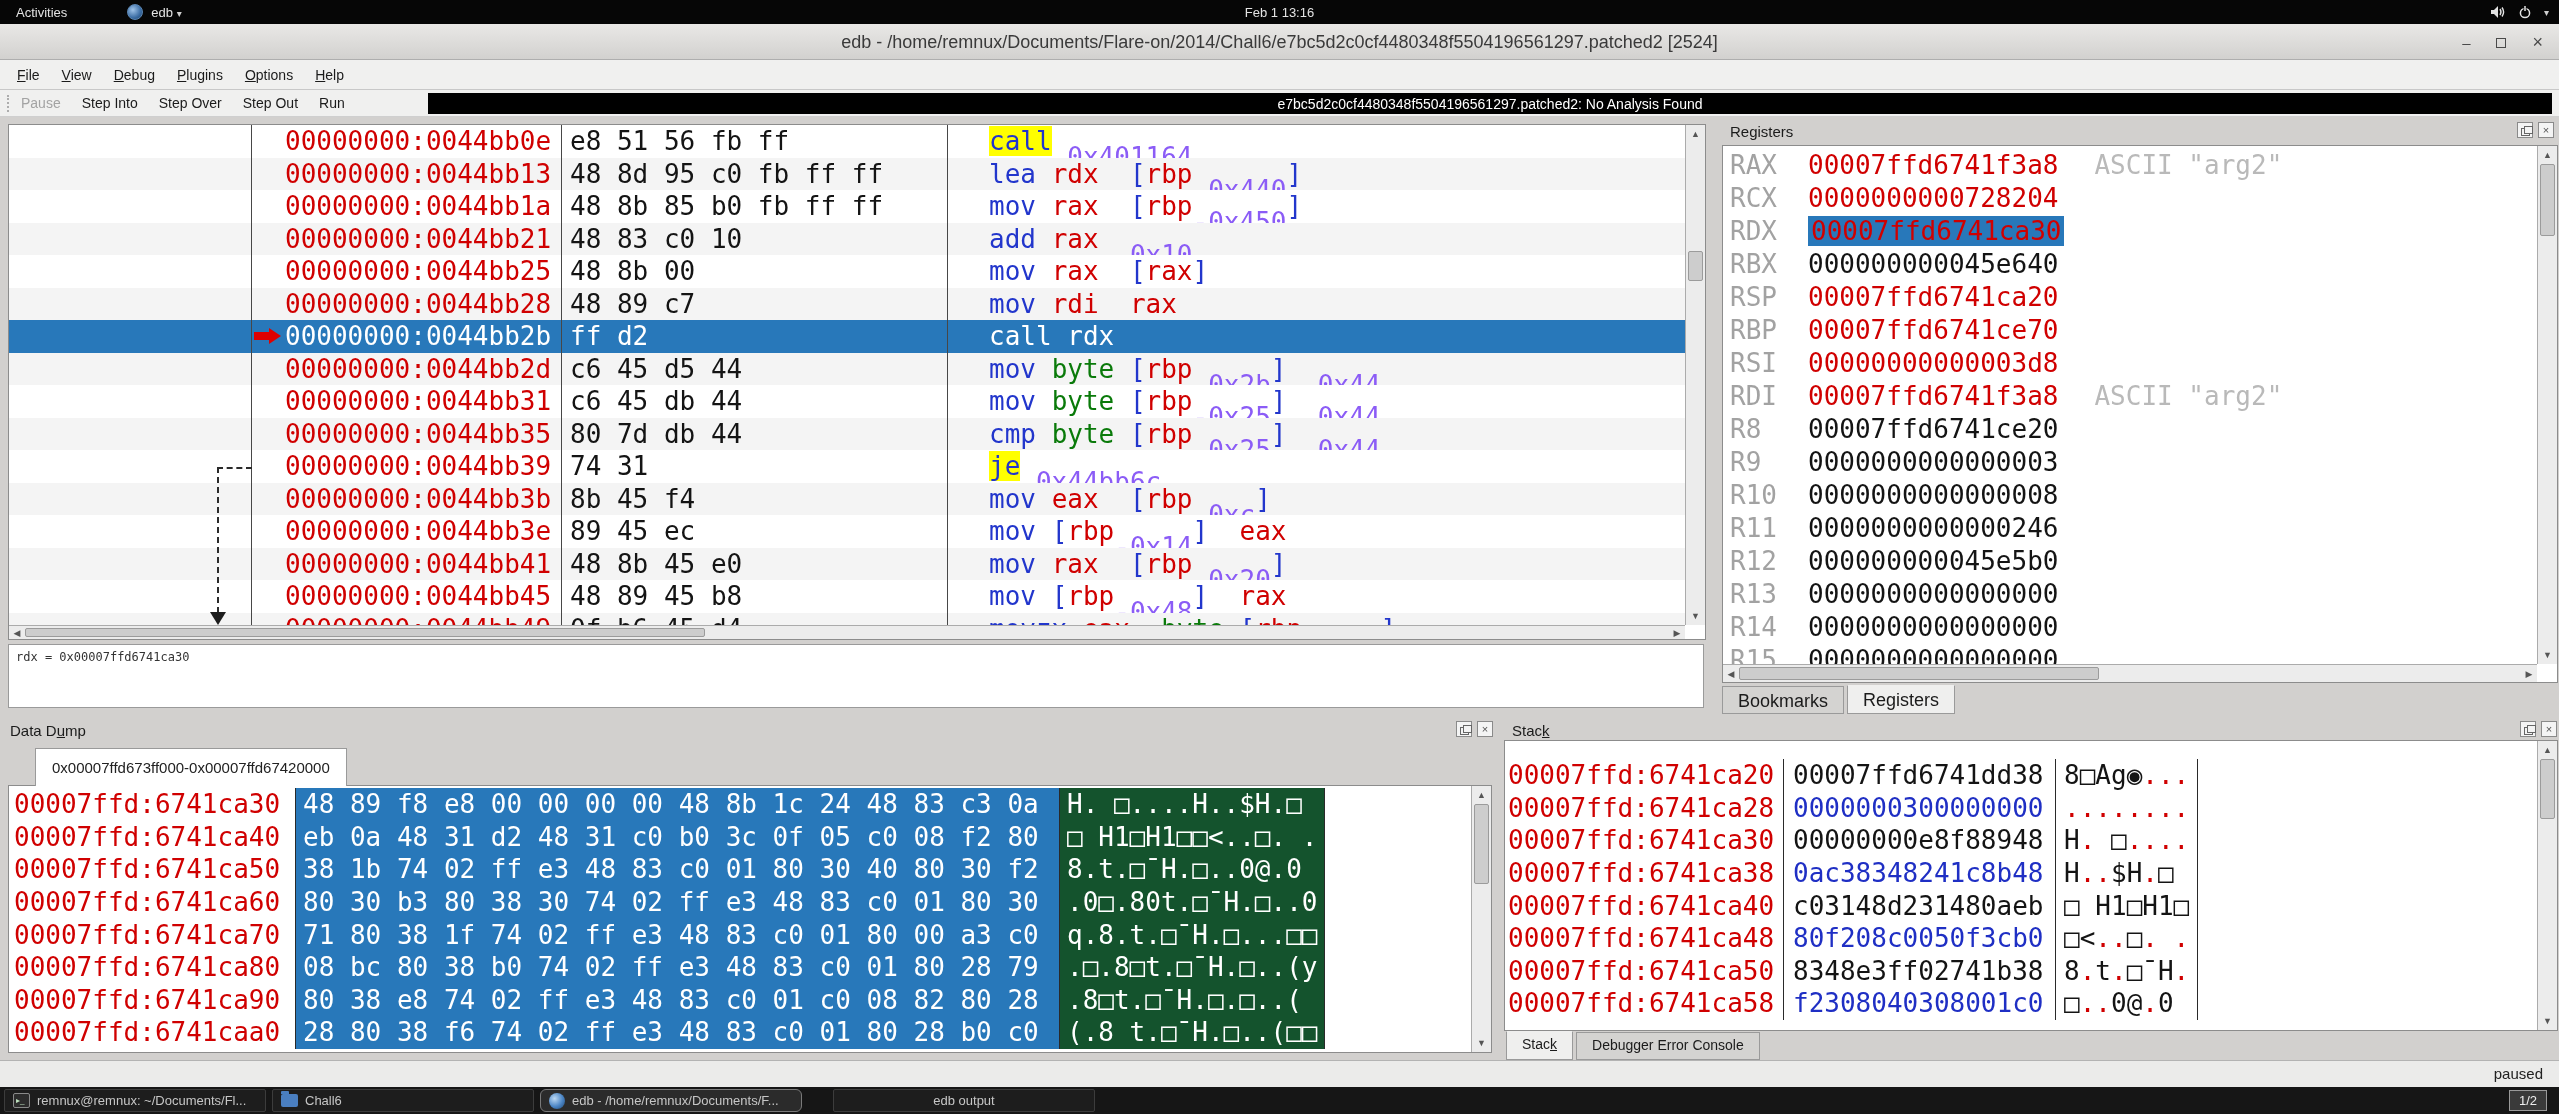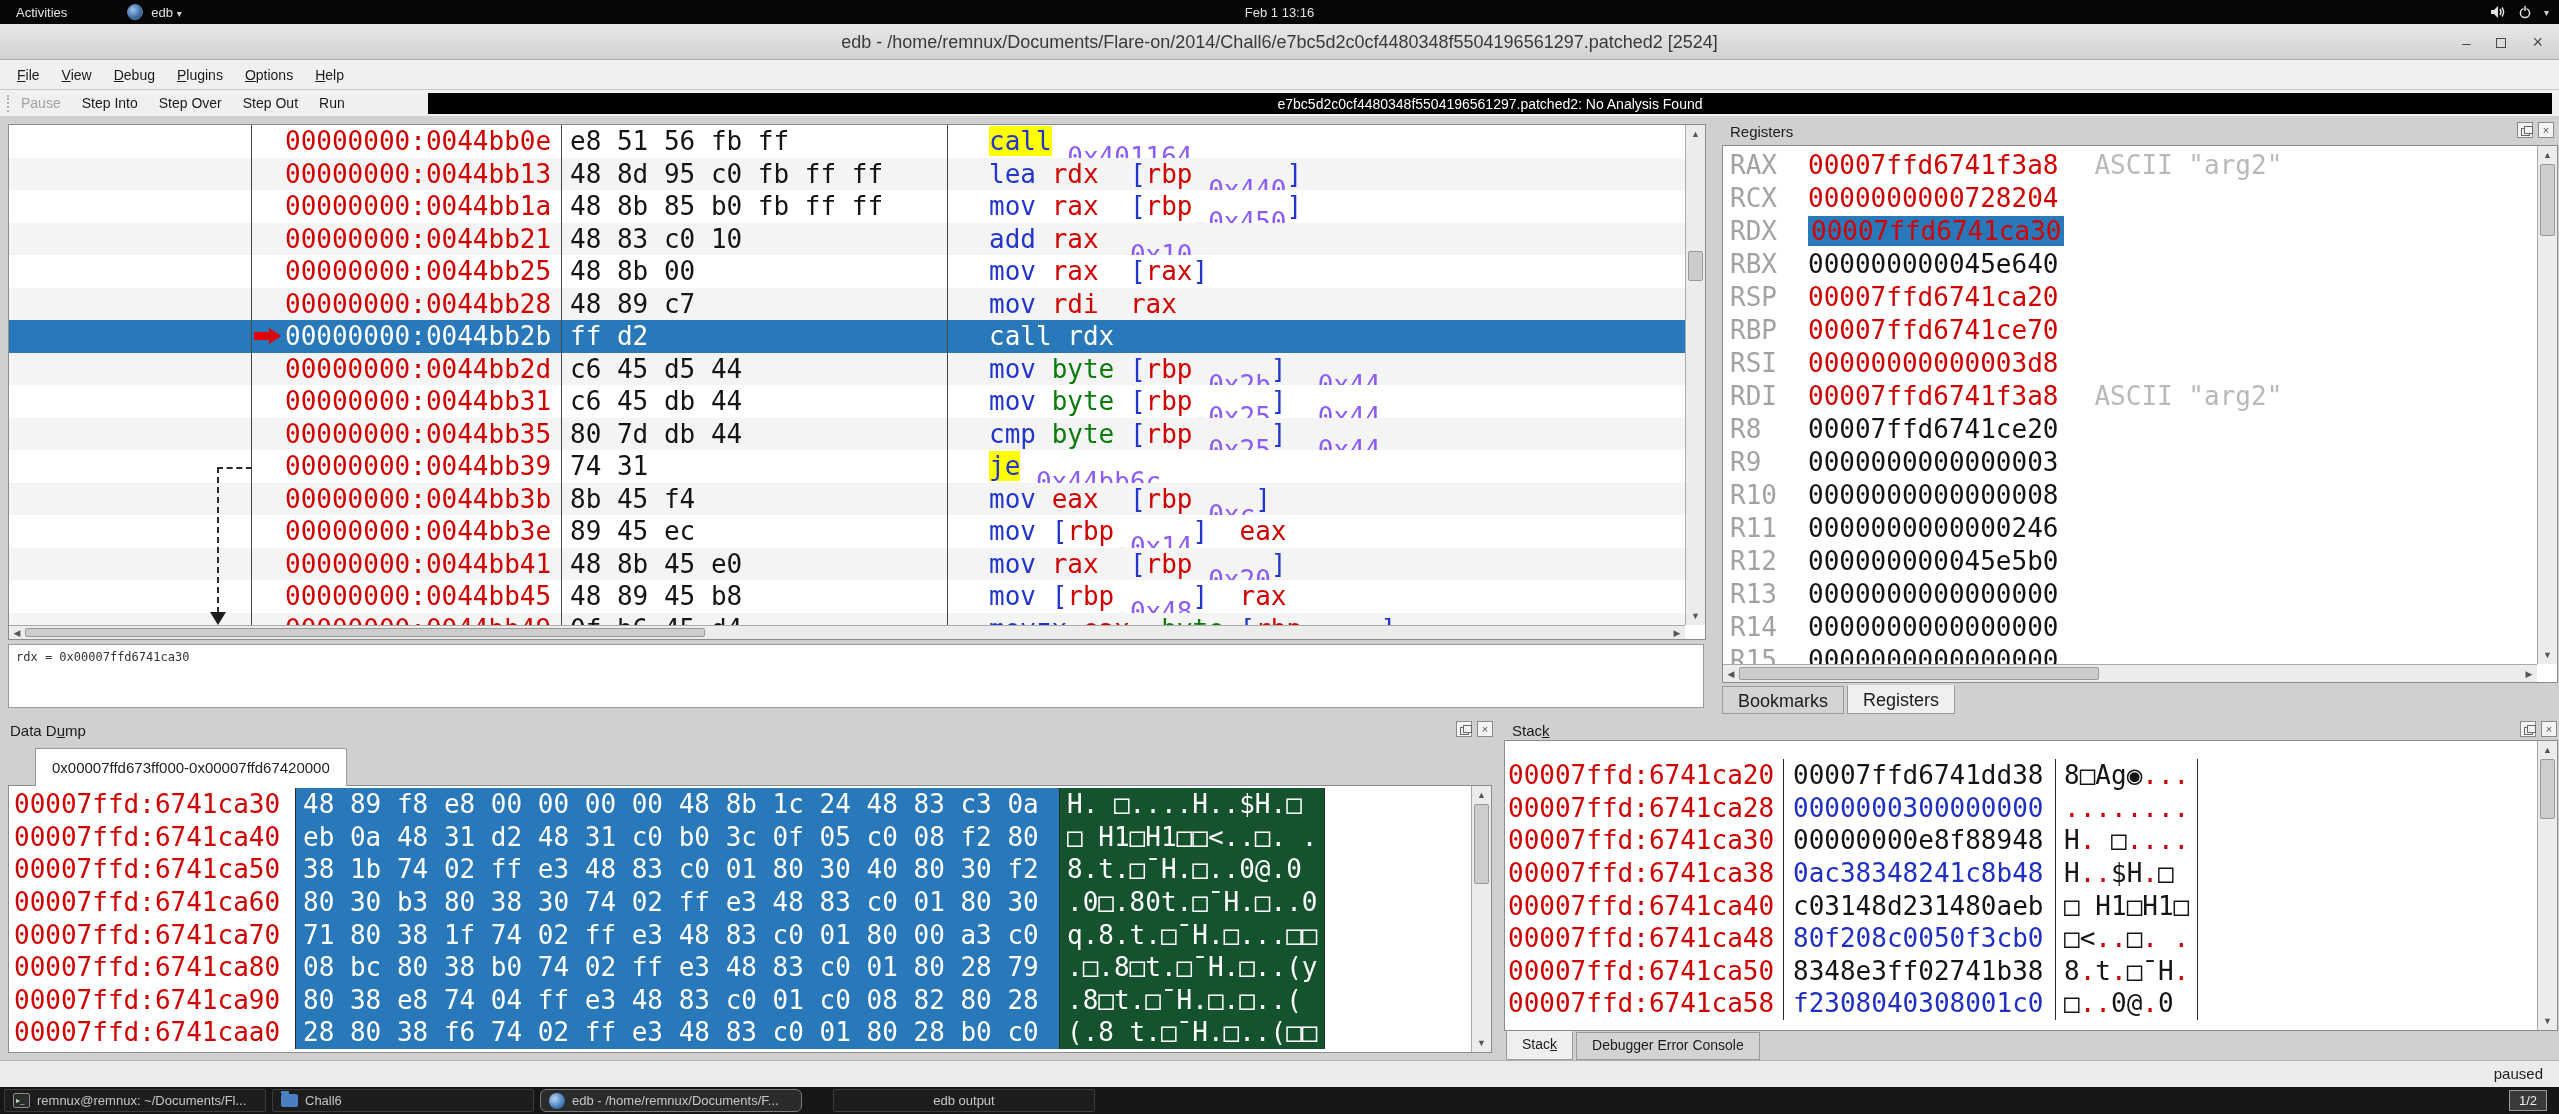--- a/index.html
+++ b/index.html
@@ -276,21 +276,21 @@
   </div>
   <div id="dump-tab">0x00007ffd673ff000-0x00007ffd67420000</div>
   <div id="dump-box">
     <div id="dd-rows">
         <div class="dd-row"><div class="dd-cell dd-addr">00007ffd:6741ca30</div><div class="dd-cell dd-hex">48 89 f8 e8 00 00 00 00 48 8b 1c 24 48 83 c3 0a</div><div class="dd-cell dd-ascii">H. □....H..$H.□</div></div>
         <div class="dd-row"><div class="dd-cell dd-addr">00007ffd:6741ca40</div><div class="dd-cell dd-hex">eb 0a 48 31 d2 48 31 c0 b0 3c 0f 05 c0 08 f2 80</div><div class="dd-cell dd-ascii">□ H1□H1□□&lt;..□. .</div></div>
         <div class="dd-row"><div class="dd-cell dd-addr">00007ffd:6741ca50</div><div class="dd-cell dd-hex">38 1b 74 02 ff e3 48 83 c0 01 80 30 40 80 30 f2</div><div class="dd-cell dd-ascii">8.t.□¯H.□..0@.0</div></div>
         <div class="dd-row"><div class="dd-cell dd-addr">00007ffd:6741ca60</div><div class="dd-cell dd-hex">80 30 b3 80 38 30 74 02 ff e3 48 83 c0 01 80 30</div><div class="dd-cell dd-ascii">.0□.80t.□¯H.□..0</div></div>
         <div class="dd-row"><div class="dd-cell dd-addr">00007ffd:6741ca70</div><div class="dd-cell dd-hex">71 80 38 1f 74 02 ff e3 48 83 c0 01 80 00 a3 c0</div><div class="dd-cell dd-ascii">q.8.t.□¯H.□...□□</div></div>
         <div class="dd-row"><div class="dd-cell dd-addr">00007ffd:6741ca80</div><div class="dd-cell dd-hex">08 bc 80 38 b0 74 02 ff e3 48 83 c0 01 80 28 79</div><div class="dd-cell dd-ascii">.□.8□t.□¯H.□..(y</div></div>
-        <div class="dd-row"><div class="dd-cell dd-addr">00007ffd:6741ca90</div><div class="dd-cell dd-hex">80 38 e8 74 04 ff e3 48 83 c0 01 c0 08 82 80 28</div><div class="dd-cell dd-ascii">.8□t.□¯H.□.□..(</div></div>
+        <div class="dd-row"><div class="dd-cell dd-addr">00007ffd:6741ca90</div><div class="dd-cell dd-hex">80 38 e8 74 02 ff e3 48 83 c0 01 c0 08 82 80 28</div><div class="dd-cell dd-ascii">.8□t.□¯H.□.□..(</div></div>
         <div class="dd-row"><div class="dd-cell dd-addr">00007ffd:6741caa0</div><div class="dd-cell dd-hex">28 80 38 f6 74 02 ff e3 48 83 c0 01 80 28 b0 c0</div><div class="dd-cell dd-ascii">(.8 t.□¯H.□..(□□</div></div>
       </div>
     <div class="vscroll">
       <div class="sb-btn up">▲</div>
       <div class="sb-thumb" style="top:18px;height:80px;"></div>
       <div class="sb-btn down">▼</div>
     </div>
   </div>
 
   <div id="stack-title">Stac<u>k</u></div>

